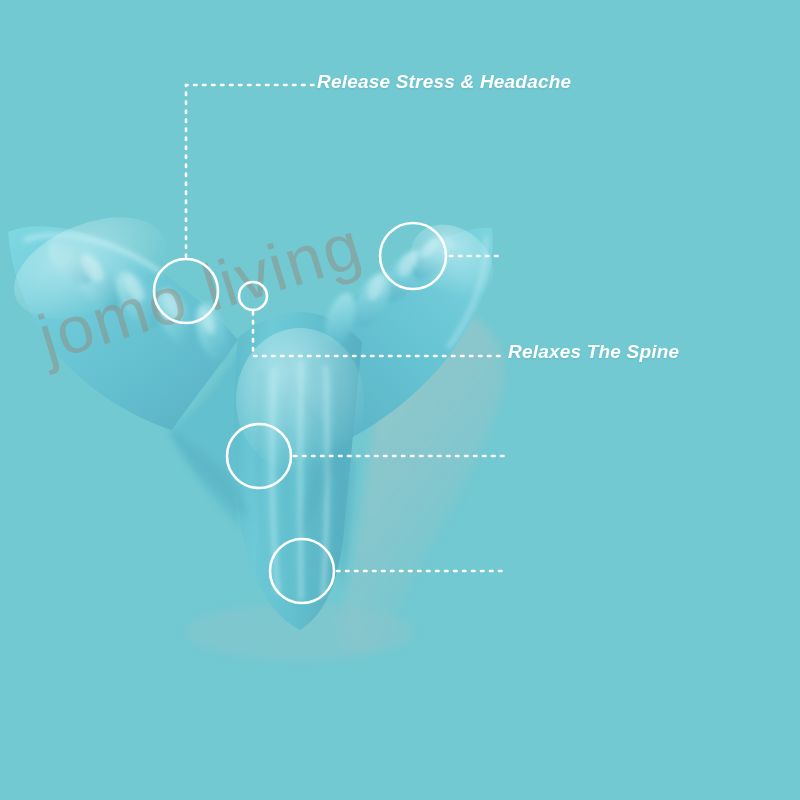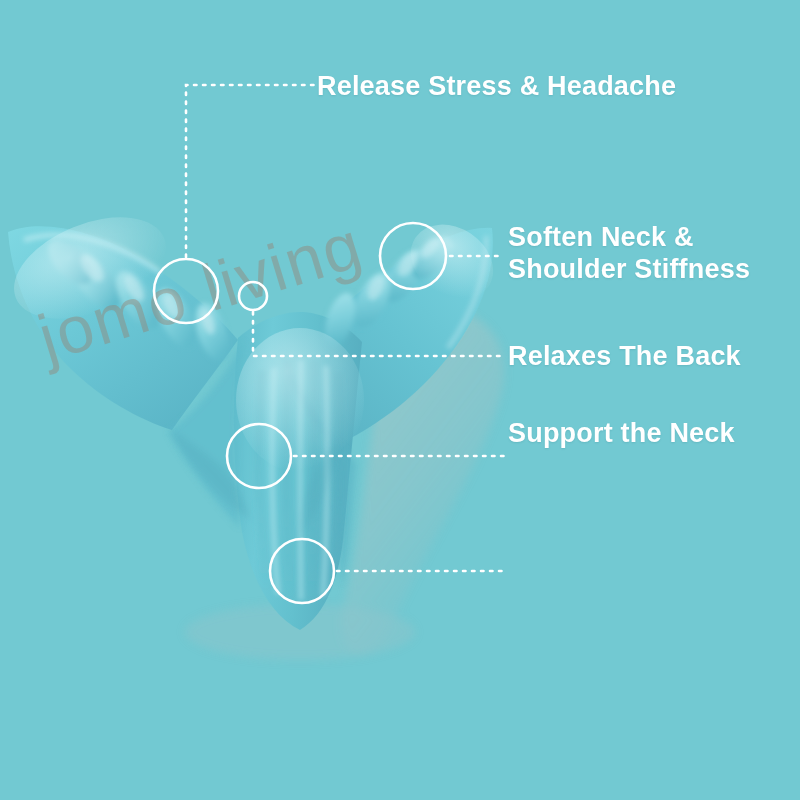--- a/index.html
+++ b/index.html
@@ -50,25 +50,26 @@
     width: 800px;
     height: 800px;
     pointer-events: none;
   }
 
   
   .callout-label {
     position: absolute;
     color: #ffffff;
     font-weight: bold;
-    font-size: 27px;
+    font-size: 19px;
     line-height: 1.18;
     letter-spacing: 0.2px;
     white-space: pre-line;
     text-shadow: 0 1px 2px rgba(40, 110, 120, 0.18);
+    font-style: italic;
   }
   #label-release   { left: 317px; top: 71px;  }
   #label-soften    { left: 508px; top: 222px; }
   #label-spine     { left: 508px; top: 341px; }
   #label-support   { left: 508px; top: 418px; }
   #label-back      { left: 508px; top: 534px; }
 </style>
 </head>
 <body>
 
@@ -232,21 +233,18 @@
 
     <circle cx="259" cy="456" r="32" fill="none" stroke="#ffffff" stroke-width="2.6"></circle>
     <path d="M294 456 L504 456" fill="none" stroke="#ffffff" stroke-width="2.6" stroke-linecap="round" stroke-dasharray="2.5 6.5"></path>
 
     <circle cx="302" cy="571" r="32" fill="none" stroke="#ffffff" stroke-width="2.6"></circle>
     <path d="M337 571 L504 571" fill="none" stroke="#ffffff" stroke-width="2.6" stroke-linecap="round" stroke-dasharray="2.5 6.5"></path>
   </svg>
 
   <div class="callout-label" id="label-release">Release Stress &amp; Headache</div>
 
-  <div class="callout-label" id="label-soften">Soften Neck &amp;
-Shoulder Stiffness</div>
-
-  <div class="callout-label" id="label-spine">Relaxes The Back</div>
-
-  <div class="callout-label" id="label-support">Support the Neck</div>
+
+  <div class="callout-label" id="label-spine">Relaxes The Spine</div>
+
 
 
 </div>
 
 </body></html>

